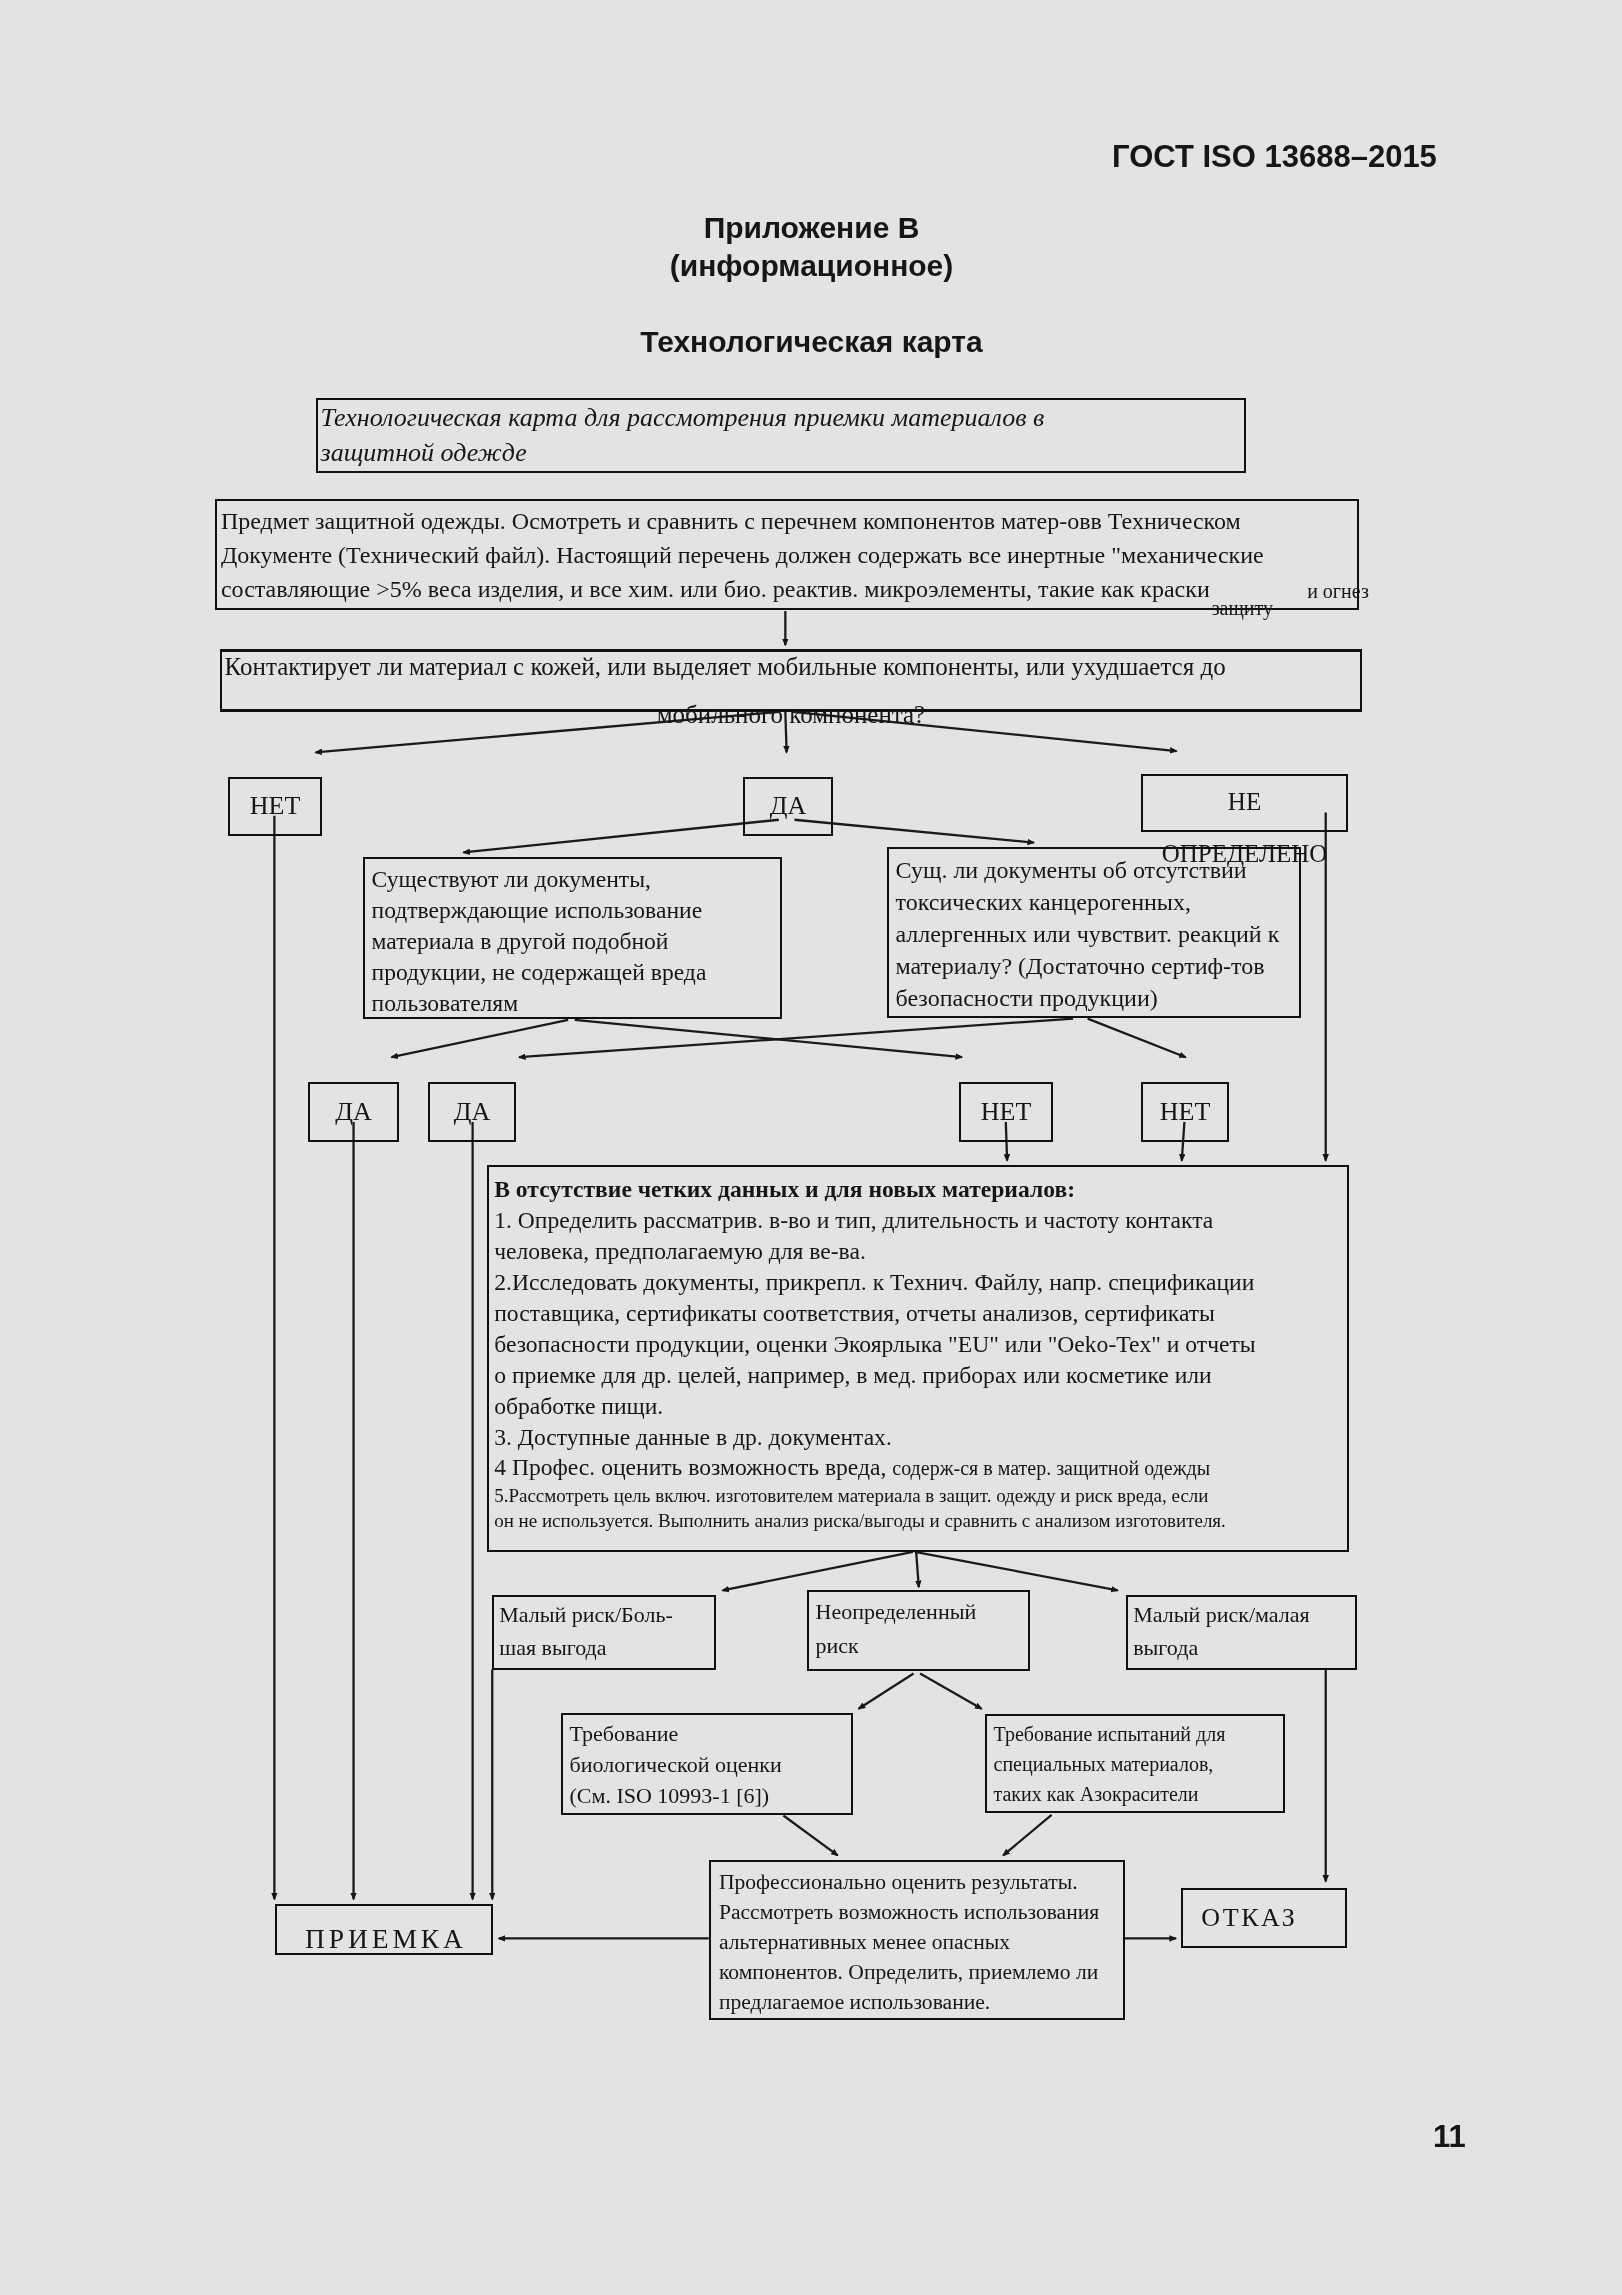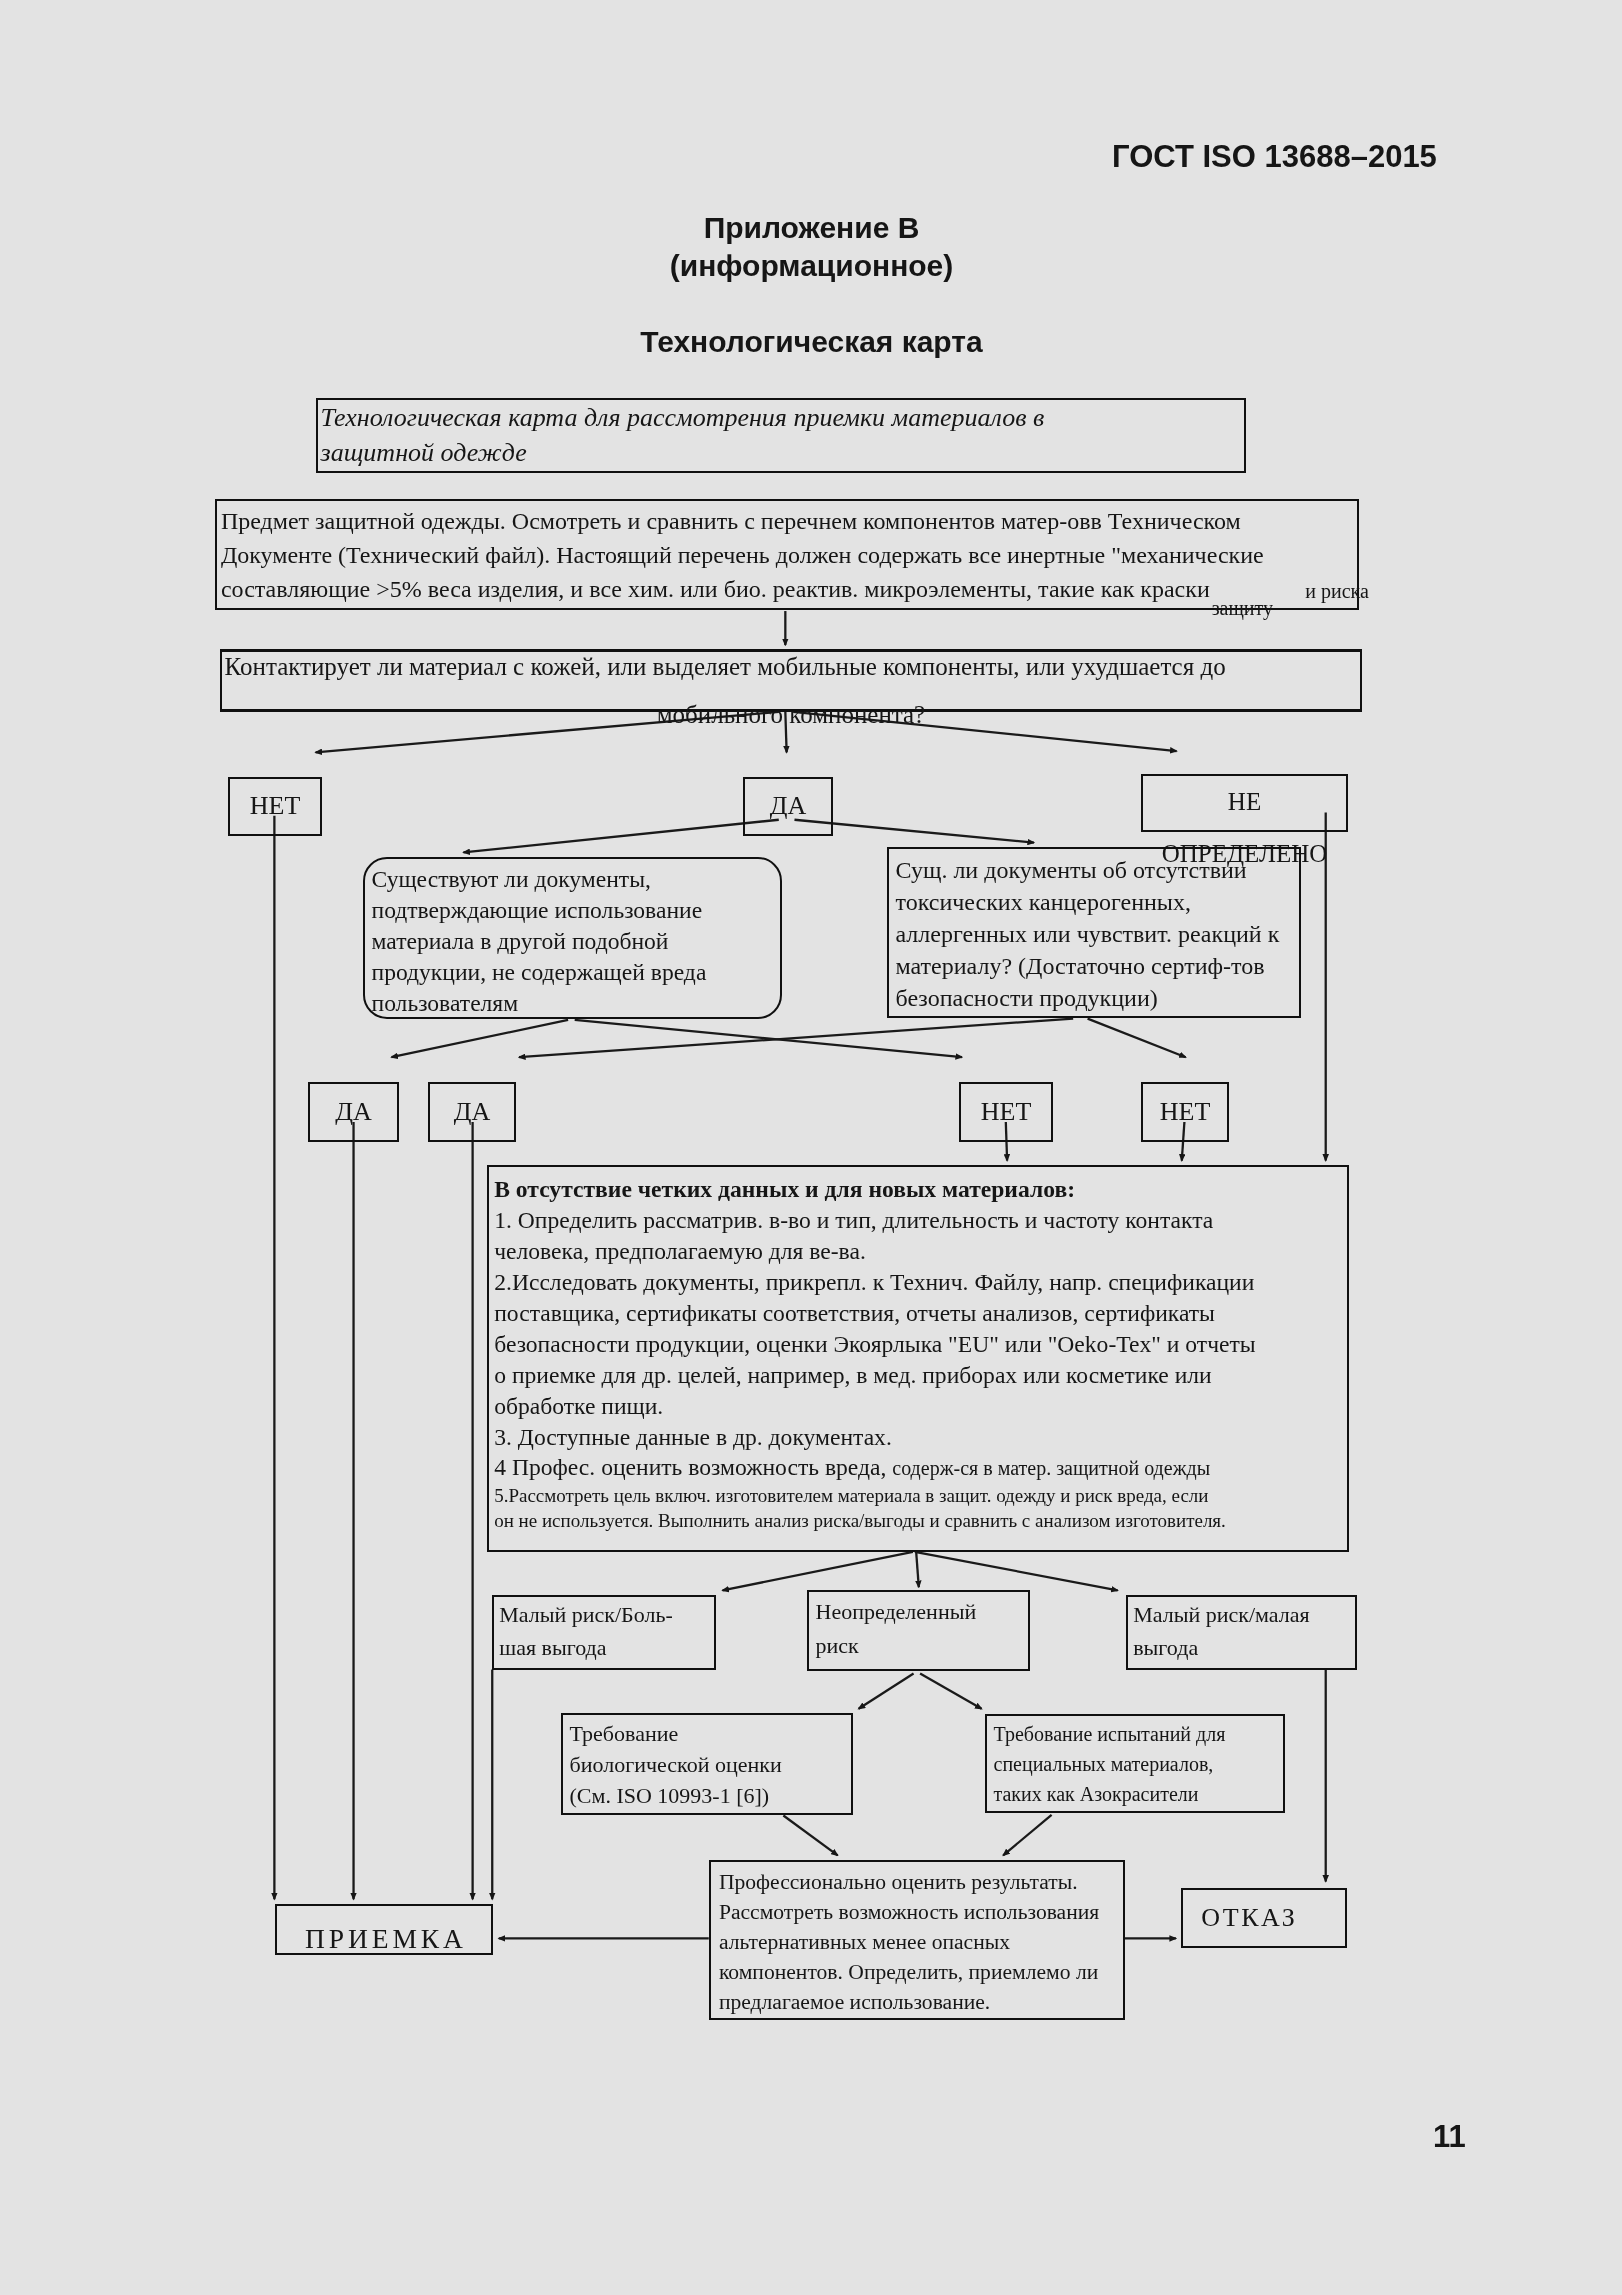--- a/index.html
+++ b/index.html
@@ -78,34 +78,34 @@
         <div class="ln">защитной одежде</div>
       </div>
   </div>
 
   <div class="box" style="left:215px; top:499px; width:1144px; height:111px; font-size:24px; line-height:34px; padding:2.6px 0 0 3.9px;">
     <div>
         <div class="ln">Предмет защитной одежды. Осмотреть и сравнить с перечнем  компонентов матер-овв Техническом</div>
         <div class="ln">Документе (Технический файл). Настоящий перечень должен содержать все инертные "механические</div>
         <div class="ln">составляющие &gt;5% веса изделия, и все хим. или био. реактив. микроэлементы, такие как краски</div>
       </div>
-    <span class="small-frag" style="right:-11.8px; top:73px;">и риска</span>
+    <span class="small-frag" style="right:-11.8px; top:73px;">и огнез</span>
     <span class="small-frag" style="right:84px; top:90px;">защиту</span>
   </div>
 
   <div class="box thick" style="left:220px; top:649px; width:1142px; height:63px; font-size:25px; line-height:27.5px; padding-top:1.3px;">
     <div class="ln" style="padding-left:2.6px;">Контактирует ли материал с кожей, или выделяет мобильные компоненты, или ухудшается до</div>
     <div class="ln center">мобильного компонента?</div>
   </div>
 
   <div class="box center" style="left:228px; top:757px; width:94px; height:59px; font-size:26px; line-height:54px;">НЕТ</div>
   <div class="box center" style="left:743px; top:757px; width:90px; height:59px; font-size:26px; line-height:54px;">ДА</div>
   <div class="box center" style="left:1141px; top:754px; width:207px; height:58px; font-size:25px; line-height:52px;">НЕ ОПРЕДЕЛЕНО</div>
 
-  <div class="box" style="left:363px; top:857px; width:419px; height:162px; font-size:23.6px; line-height:31px; padding:5.2px 0 0 6.5px;border-radius:24px;">
+  <div class="box" style="left:363px; top:857px; width:419px; height:162px; font-size:23.6px; line-height:31px; padding:5.2px 0 0 6.5px;">
     <div>
         <div class="ln">Существуют ли документы,</div>
         <div class="ln">подтверждающие использование</div>
         <div class="ln">материала в другой подобной</div>
         <div class="ln">продукции, не содержащей вреда</div>
         <div class="ln">пользователям</div>
       </div>
   </div>
 
   <div class="box" style="left:887px; top:847px; width:414px; height:171px; font-size:24px; line-height:32px; padding:5.2px 0 0 6.5px;">

